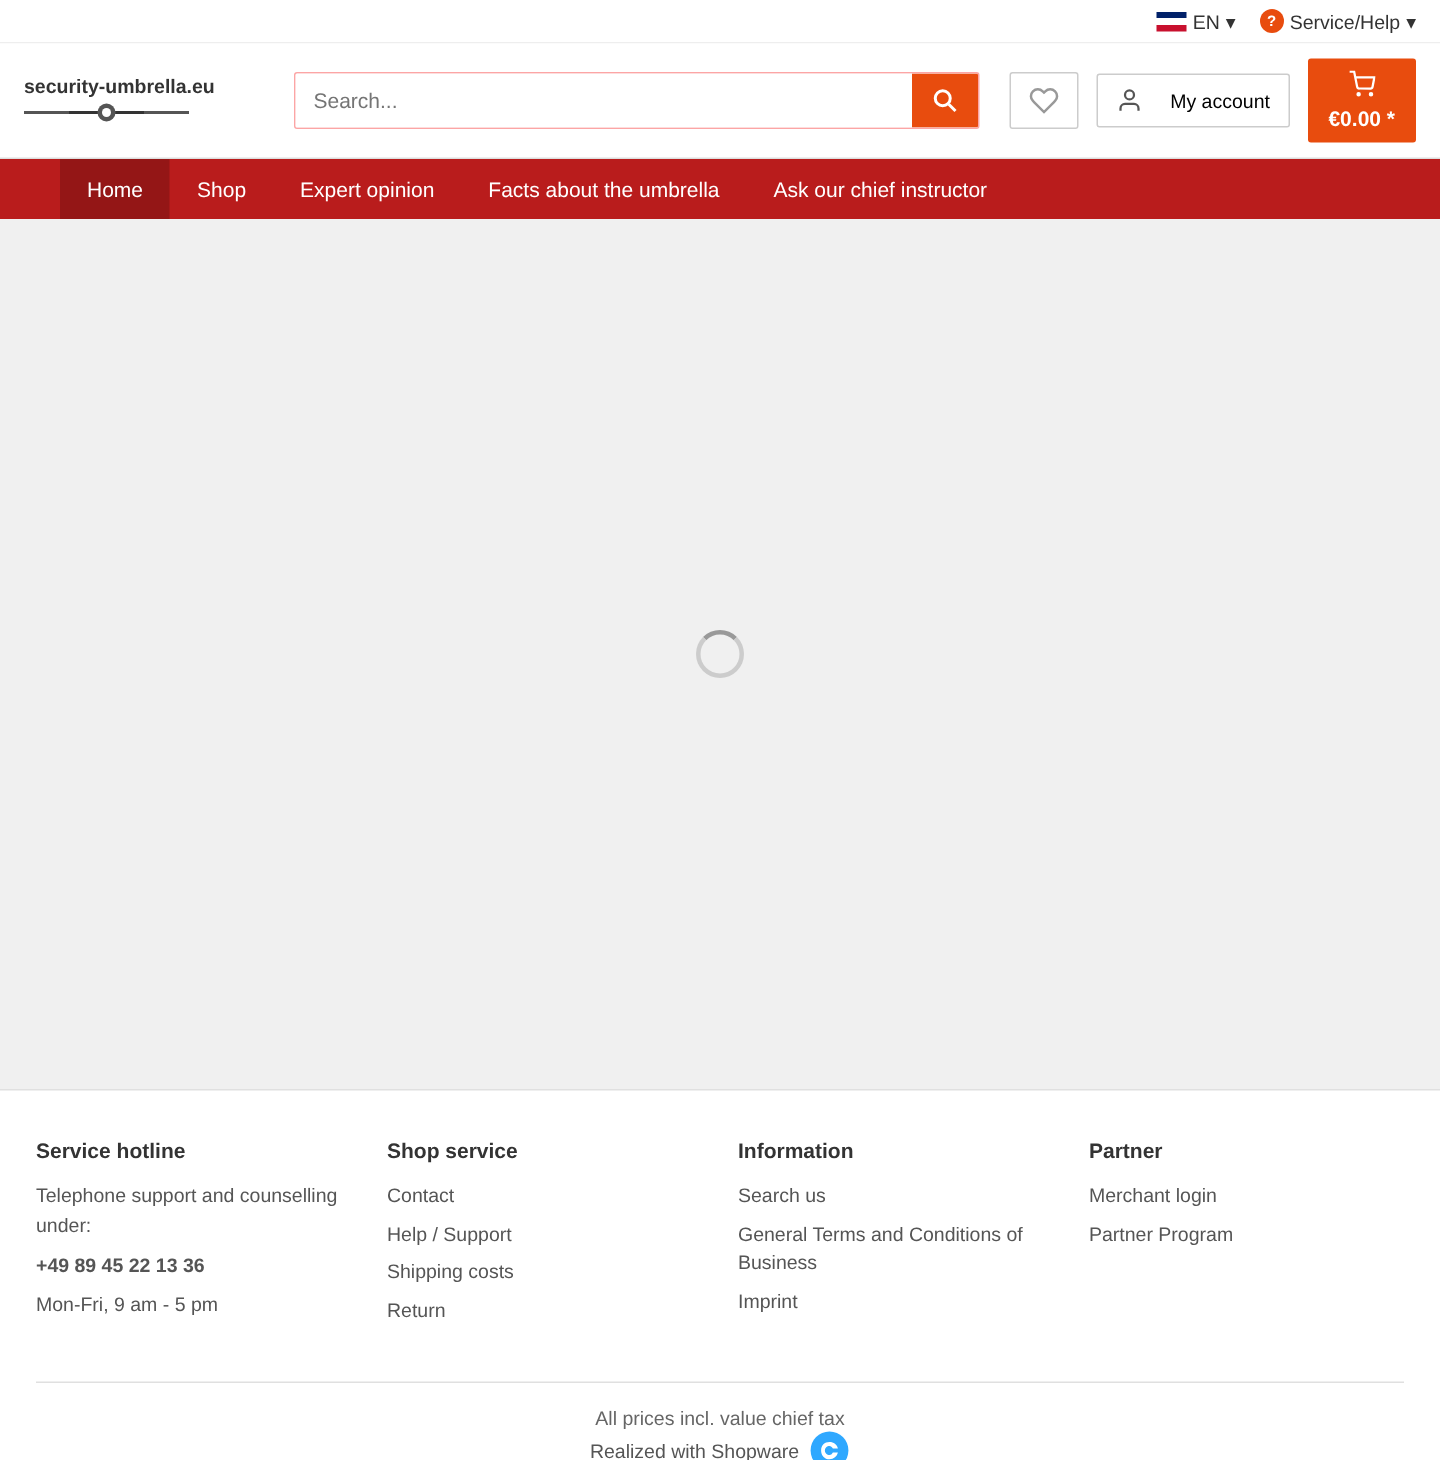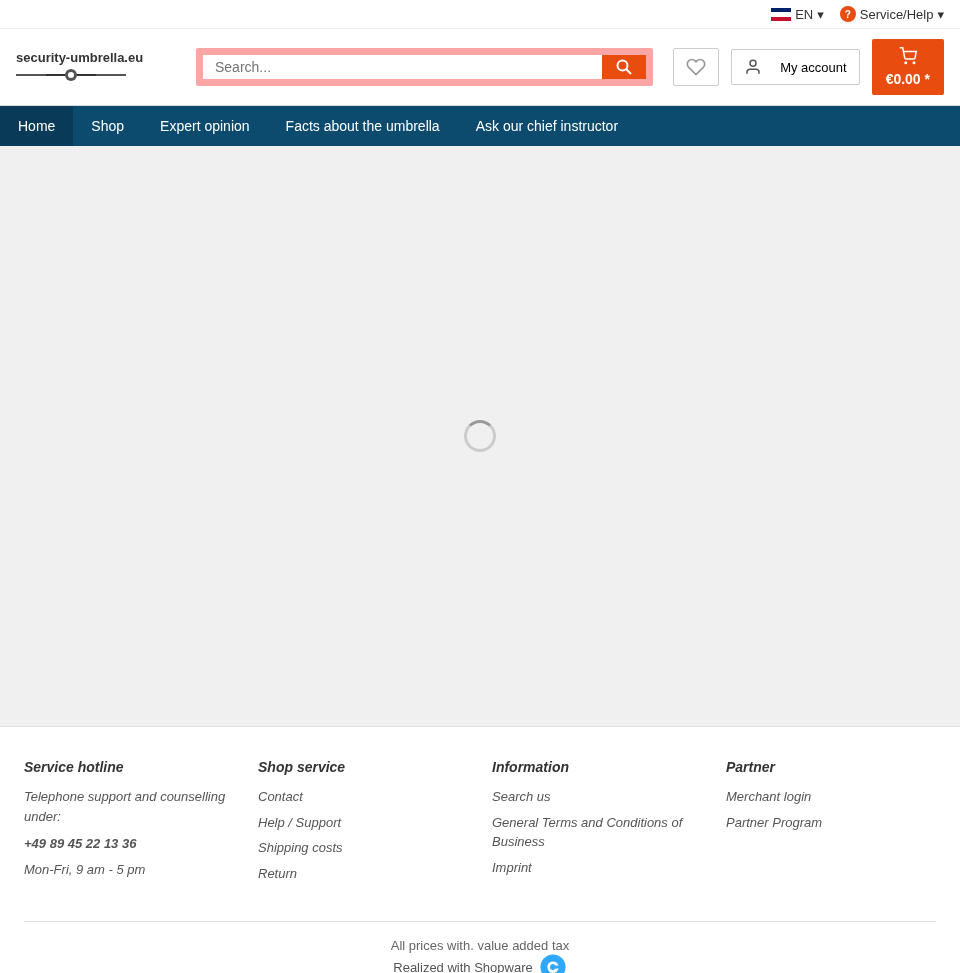--- a/index.html
+++ b/index.html
@@ -61,21 +61,21 @@
     .logo-icon {
       width: 110px;
       height: 20px;
       display: flex;
       align-items: center;
     }
     .search-area {
       flex: 1;
       display: flex;
       align-items: center;
-      border: 7px solid #fca5a5;
+      border: 1px solid #fca5a5;
       border-radius: 2px;
       overflow: hidden;
       height: 38px;
     }
     .search-area input {
       flex: 1;
       border: none;
       outline: none;
       padding: 0 12px;
       font-size: 14px;
@@ -130,23 +130,24 @@
       align-items: center;
       gap: 6px;
       color: #fff;
       font-size: 14px;
       font-weight: bold;
       flex-direction: column;
     }
 
     
     nav {
-      background: #0c4a6e;
-      display: flex;
-      align-items: center;
+      background: #b91c1c;
+      display: flex;
+      align-items: center;
+      padding-left: 40px;
     }
     nav a {
       display: inline-block;
       padding: 12px 18px;
       color: #fff;
       text-decoration: none;
       font-size: 14px;
       font-weight: 500;
     }
     nav a.active, nav a:hover {
@@ -180,21 +181,20 @@
     .footer {
       background: #fff;
       border-top: 1px solid #e0e0e0;
       padding: 32px 24px 24px;
     }
     .footer-columns {
       display: grid;
       grid-template-columns: 1fr 1fr 1fr 1fr;
       gap: 24px;
       margin-bottom: 32px;
-      font-style: italic;
     }
     .footer-col h3 {
       font-size: 14px;
       font-weight: bold;
       color: #333;
       margin-bottom: 12px;
     }
     .footer-col p, .footer-col a {
       display: block;
       font-size: 13px;
@@ -333,21 +333,21 @@
 
     <div class="footer-col">
       <h3>Partner</h3>
       <a href="#">Merchant login</a>
       <a href="#">Partner Program</a>
     </div>
 
   </div>
 
   <div class="footer-bottom">
-    <p>All prices with. value added tax</p>
+    <p>All prices incl. value chief tax</p>
     <div class="shopware-logo">
       <span>Realized with Shopware</span>
       <svg class="shopware-icon" viewBox="0 0 100 100">
         <path d="M50 5 C25 5 5 25 5 50 C5 75 25 95 50 95 C75 95 95 75 95 50 C95 25 75 5 50 5 Z" fill="#189EFF" opacity="0.9"></path>
         <path d="M30 50 C30 38 38 30 50 30 C60 30 68 36 70 45 L58 45 C56 41 53 39 50 39 C44 39 39 44 39 50 C39 56 44 61 50 61 C53 61 56 59 58 55 L70 55 C68 64 60 71 50 71 C38 71 30 62 30 50 Z" fill="#fff"></path>
       </svg>
     </div>
   </div>
 </footer>
 

